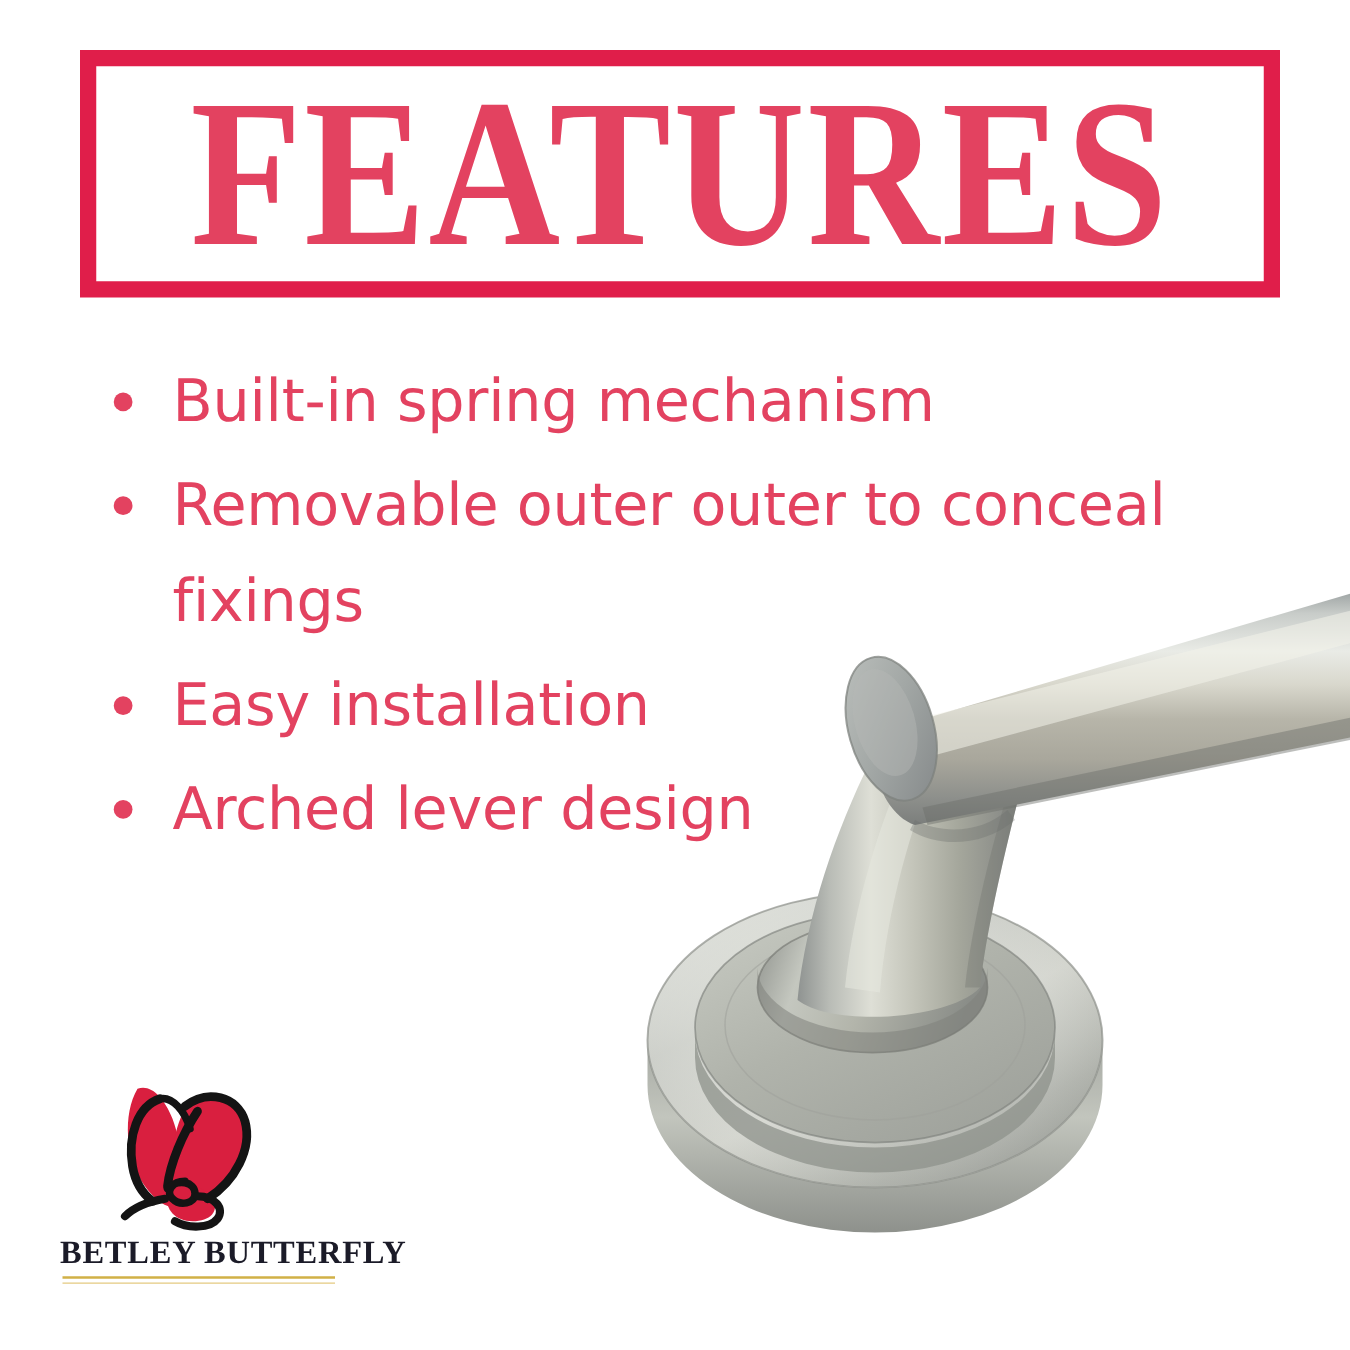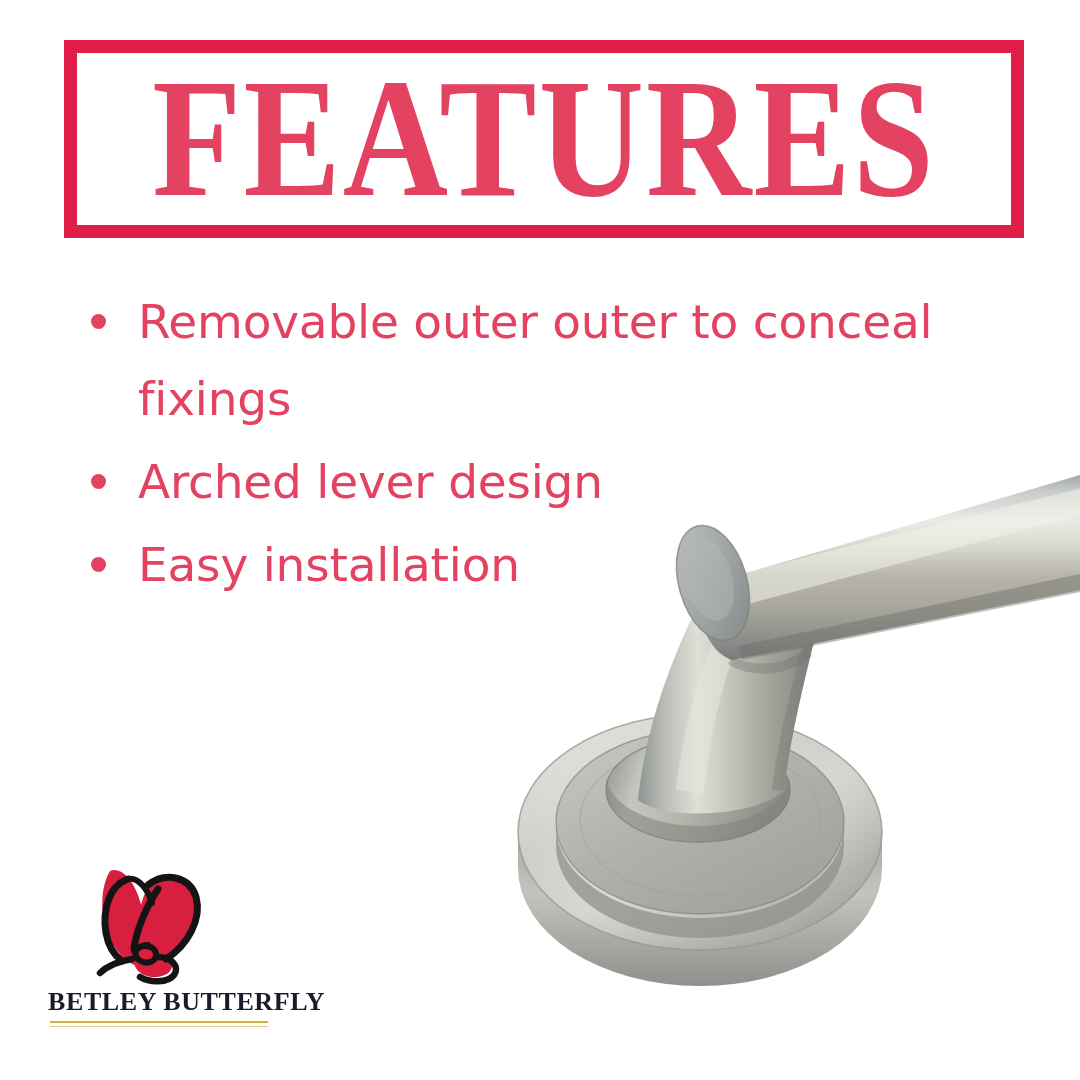--- a/index.html
+++ b/index.html
@@ -285,29 +285,33 @@
 
   <div class="title-frame">
     <div class="title-text">
       <span class="title-inner">FEATURES</span>
     </div>
   </div>
 
   <ul class="features-list">
     <li class="feature-item">
       <span class="dot"></span>
+      <span class="ftext">Built-in spring mechanism</span>
+    </li>
+    <li class="feature-item">
+      <span class="dot"></span>
       <span class="ftext">Removable outer outer to conceal fixings</span>
     </li>
     <li class="feature-item">
       <span class="dot"></span>
-      <span class="ftext">Arched lever design</span>
+      <span class="ftext">Easy installation</span>
     </li>
     <li class="feature-item">
       <span class="dot"></span>
-      <span class="ftext">Easy installation</span>
+      <span class="ftext">Arched lever design</span>
     </li>
   </ul>
 
   <div class="logo">
 
     <div class="logo-mark">
       <svg width="140" height="140" viewBox="0 0 140 140" xmlns="http://www.w3.org/2000/svg">
 
         <path d="M34 26
                  C 22 46, 24 82, 40 104

